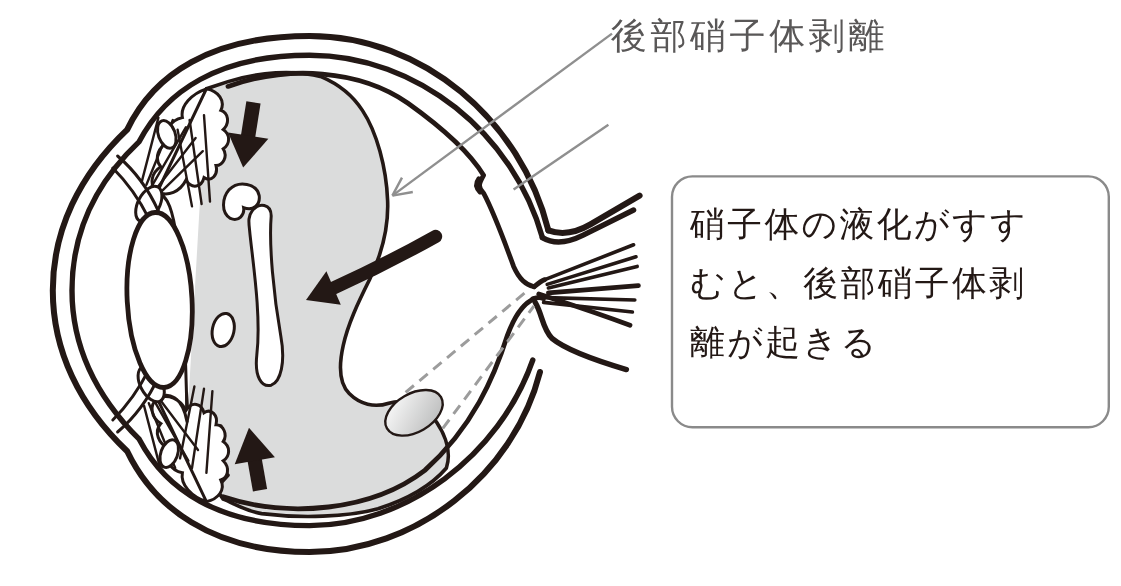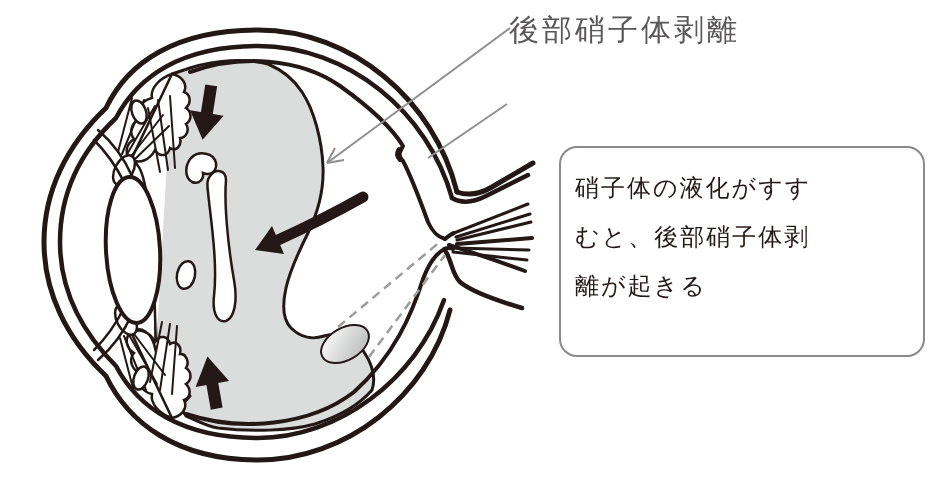--- a/index.html
+++ b/index.html
@@ -24,21 +24,21 @@
   .label-pvd{left:509px;top:10px;}
   .label-fovea{left:509px;top:78px;}
   .callout{
     position:absolute;left:559px;top:146px;width:366px;height:211px;
     border:2px solid var(--box-border);border-radius:18px;background:#fff;
     box-sizing:border-box;padding:16px 14px;
   }
   .callout p{
     margin:0;white-space:pre-line;color:var(--box-text);
     font-family:"Liberation Serif","DejaVu Serif",serif;
-    font-size:24px;line-height:49px;letter-spacing:2px;
+    font-size:29px;line-height:49px;letter-spacing:2px;
   }
 </style>
 </head>
 <body style="--line: #231815; --vitreous-fill: #dbdcdc; --label-text: #595757; --leader-line: #8f8f8f; --dashed-line: #9c9c9c; --box-border: #8a8a8a; --box-text: #231815; --background: #ffffff;">
 
 <div class="stage">
 
   <svg class="diagram" width="934" height="488" viewBox="0 0 934 488">
     <defs>
       <linearGradient id="weissGrad" x1="0" y1="0" x2="1" y2="1">

